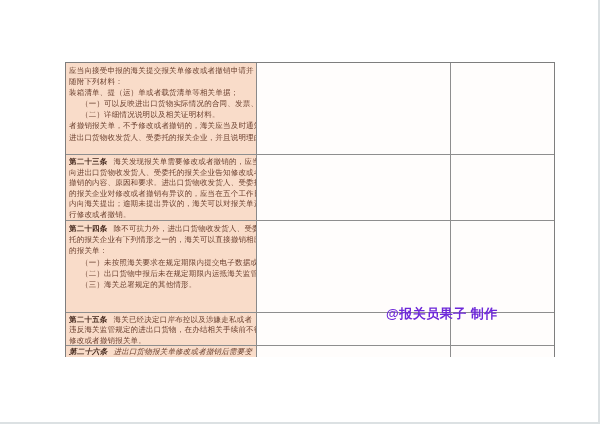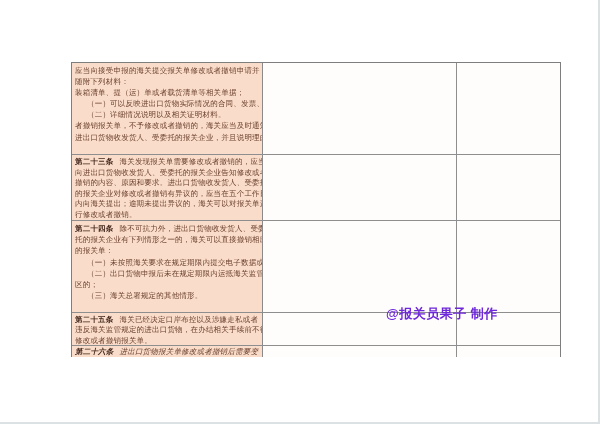--- a/index.html
+++ b/index.html
@@ -7,21 +7,21 @@
     width:600px;height:424px;position:relative;background:#ffffff;
     font-family:"Liberation Serif","DejaVu Serif",serif;
     overflow:hidden;
   }
   
   .edge-right{position:absolute;right:0;top:0;width:2px;height:424px;background:#dce1e3;}
   .edge-bottom{position:absolute;left:0;bottom:0;width:600px;height:2px;background:#dce1e3;}
 
   
   .tbl{
-    position:absolute;left:71px;top:62px;width:490px;height:295px;
+    position:absolute;left:65px;top:62px;width:490px;height:295px;
     border:1px solid #7e7e7e;box-sizing:border-box;
     display:grid;grid-template-rows:91px 66px 92px 33px 12px;
   }
   .row{display:grid;grid-template-columns:191px 194px 1fr;box-sizing:border-box;}
   .row + .row{border-top:1px solid #8e8e8e;}
   .cell{box-sizing:border-box;overflow:hidden;}
   .cell.c1{background:#f9dcc9;border-right:1px solid #8a8a8a;padding:2px 3px 0 3px;}
   .cell.c2{background:#fffdfc;border-right:1px solid #8e8e8e;}
   .cell.c3{background:#fffdfc;}
 
@@ -77,21 +77,20 @@
     <div class="cell c3"></div>
   </div>
 
   <div class="row r3">
     <div class="cell c1">
       <div class="ln"><span class="art">第二十四条</span><span>除不可抗力外，进出口货物收发货人、受委</span></div>
       <div class="ln">托的报关企业有下列情形之一的，海关可以直接撤销相应</div>
       <div class="ln">的报关单：</div>
       <div class="ln ind">（一）未按照海关要求在规定期限内提交电子数据或</div>
       <div class="ln ind">（二）出口货物申报后未在规定期限内运抵海关监管</div>
-      <div class="ln">区的；</div>
       <div class="ln ind">（三）海关总署规定的其他情形。</div>
     </div>
     <div class="cell c2"></div>
     <div class="cell c3"></div>
   </div>
 
   <div class="row r4">
     <div class="cell c1">
       <div class="ln"><span class="art">第二十五条</span><span>海关已经决定口岸布控以及涉嫌走私或者</span></div>
       <div class="ln">违反海关监管规定的进出口货物，在办结相关手续前不得</div>

